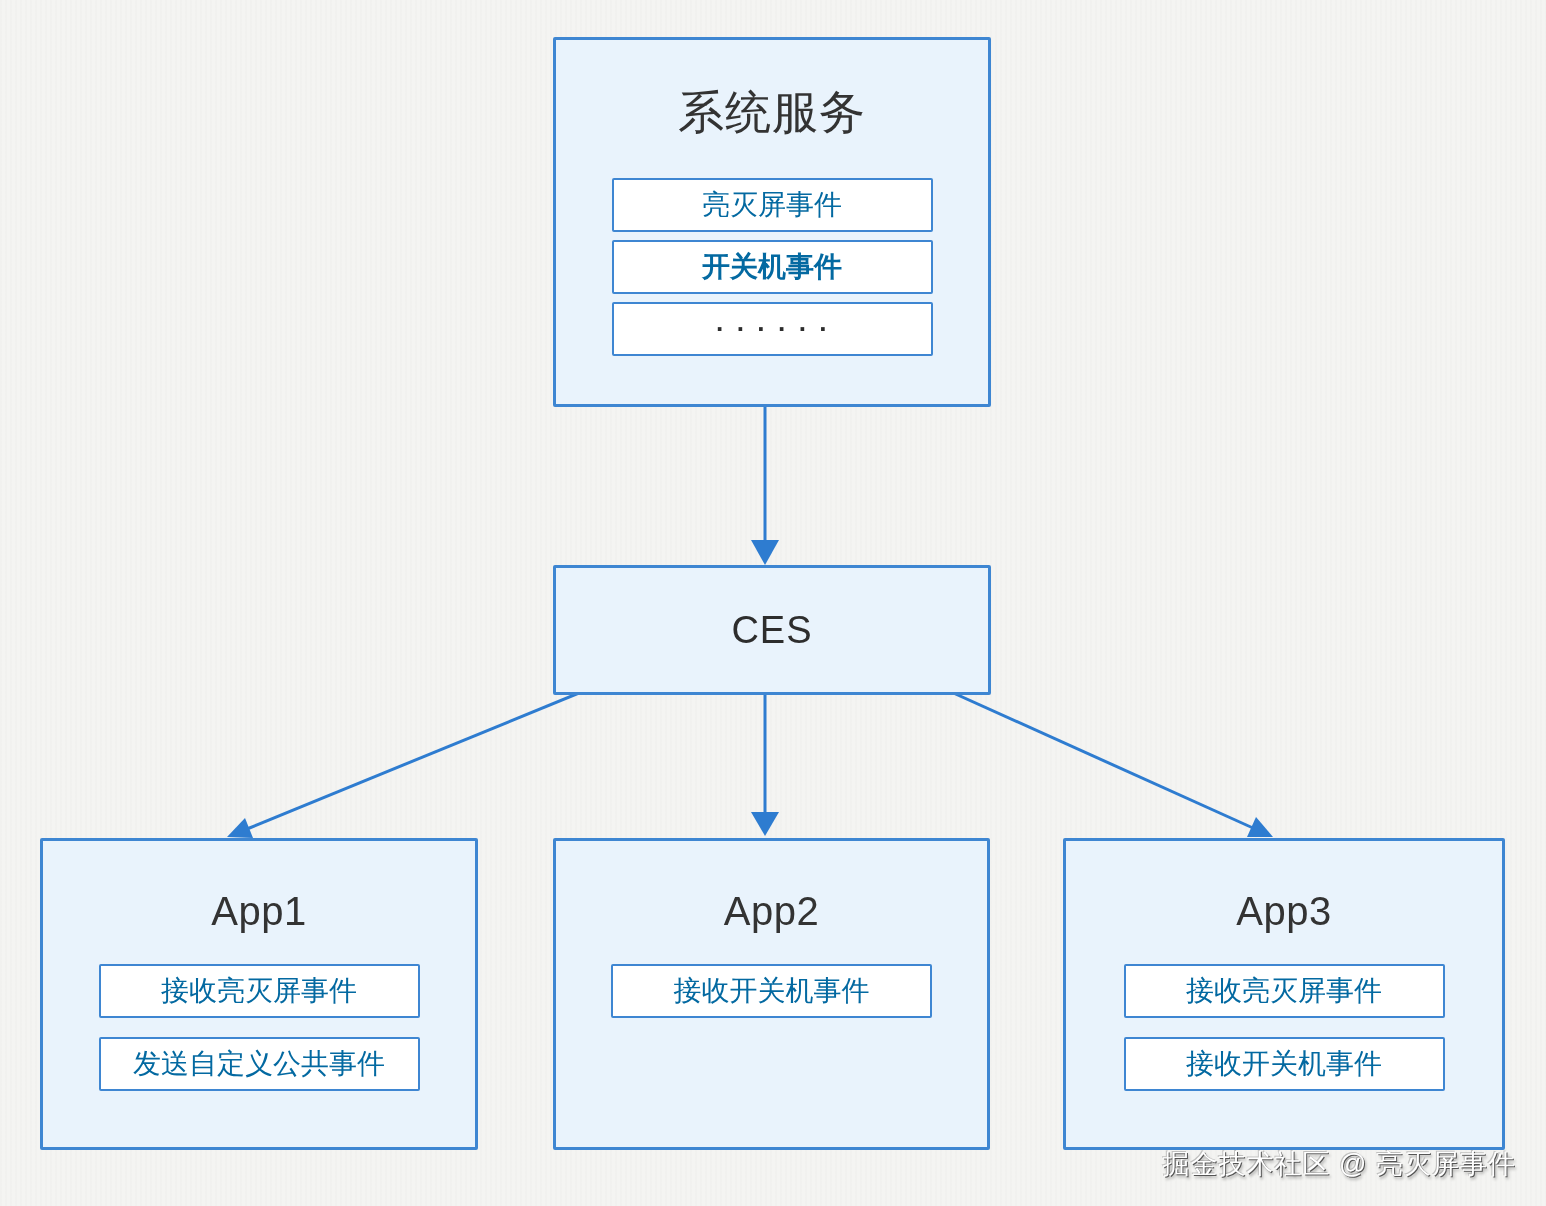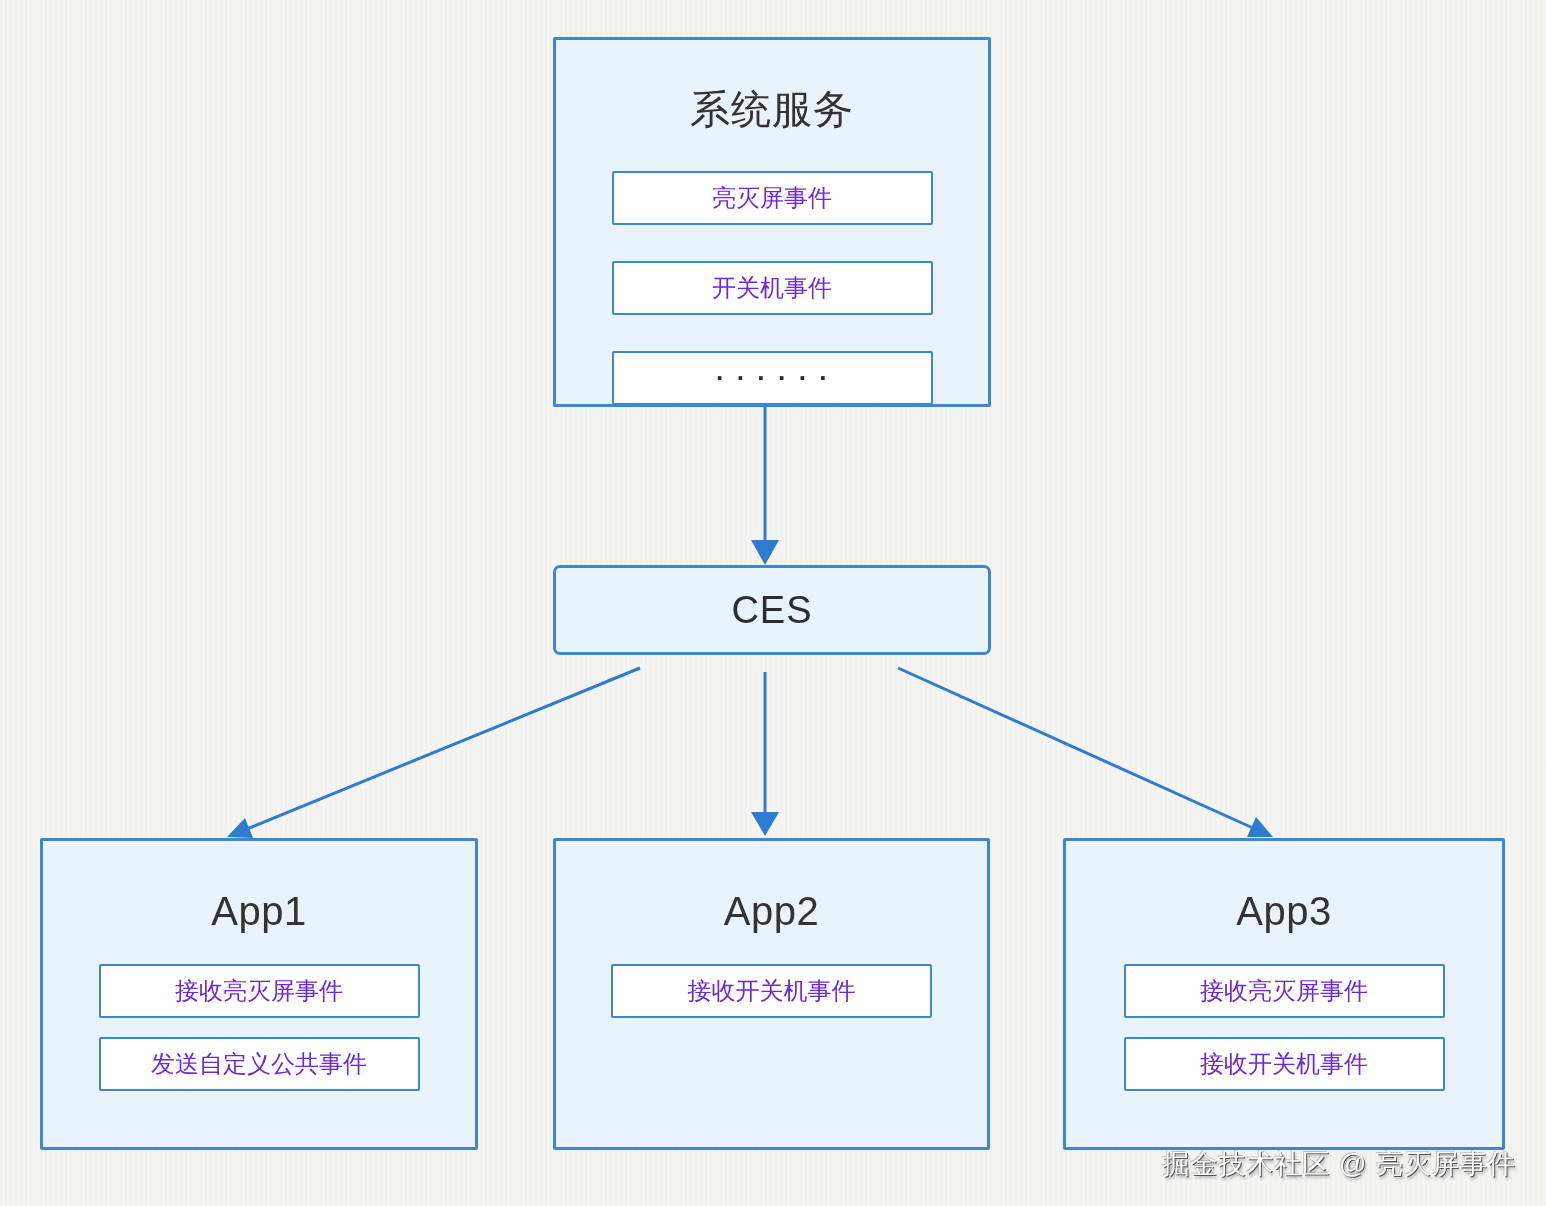--- a/index.html
+++ b/index.html
@@ -35,28 +35,28 @@
   .box {
     position: absolute;
     background: var(--box-fill);
     border: 3px solid var(--border-blue);
     border-radius: 2px;
     display: flex;
     flex-direction: column;
     align-items: center;
   }
   #system-box { left: 553px; top: 37px;  width: 438px; height: 370px; }
-  #ces-box    { left: 553px; top: 565px; width: 438px; height: 90px; justify-content: center; border-radius: 7px; }
+  #ces-box    { left: 553px; top: 565px; width: 438px; height: 130px; justify-content: center; }
   #app1-box   { left: 40px;   top: 838px; width: 438px; height: 312px; }
   #app2-box   { left: 553px;  top: 838px; width: 437px; height: 312px; }
   #app3-box   { left: 1063px; top: 838px; width: 442px; height: 312px; }
 
   .box-title {
     color: var(--text-dark);
-    font-size: 40px;
+    font-size: 46px;
     font-weight: 500;
     letter-spacing: 1px;
   }
   #system-box .box-title { margin: 42px 0 34px; }
   .app-title { margin: 48px 15px 30px; font-size: 40px; letter-spacing: 0.5px; }
 
   .ces-label {
     color: #2d2d2d;
     font-size: 38px;
     font-weight: 400;
@@ -65,27 +65,27 @@
 
   .event-item {
     width: 321px;
     height: 54px;
     background: var(--inner-fill);
     border: 2.5px solid var(--border-blue);
     border-radius: 2px;
     display: flex;
     align-items: center;
     justify-content: center;
-    font-size: 24px;
+    font-size: 28px;
     font-weight: 500;
-    color: #6d28d9;
+    color: #0369a1;
     flex-shrink: 0;
   }
   .event-item + .event-item { margin-top: 19px; }
-  #system-box .event-item + .event-item { margin-top: 36px; }
+  #system-box .event-item + .event-item { margin-top: 8px; font-weight: bold; }
   .dots-item {
     letter-spacing: 12px;
     text-indent: 12px;
     font-weight: 700;
     font-size: 26px;
     color: #2c2c2c;
   }
 
   #arrow-layer {
     position: absolute;

